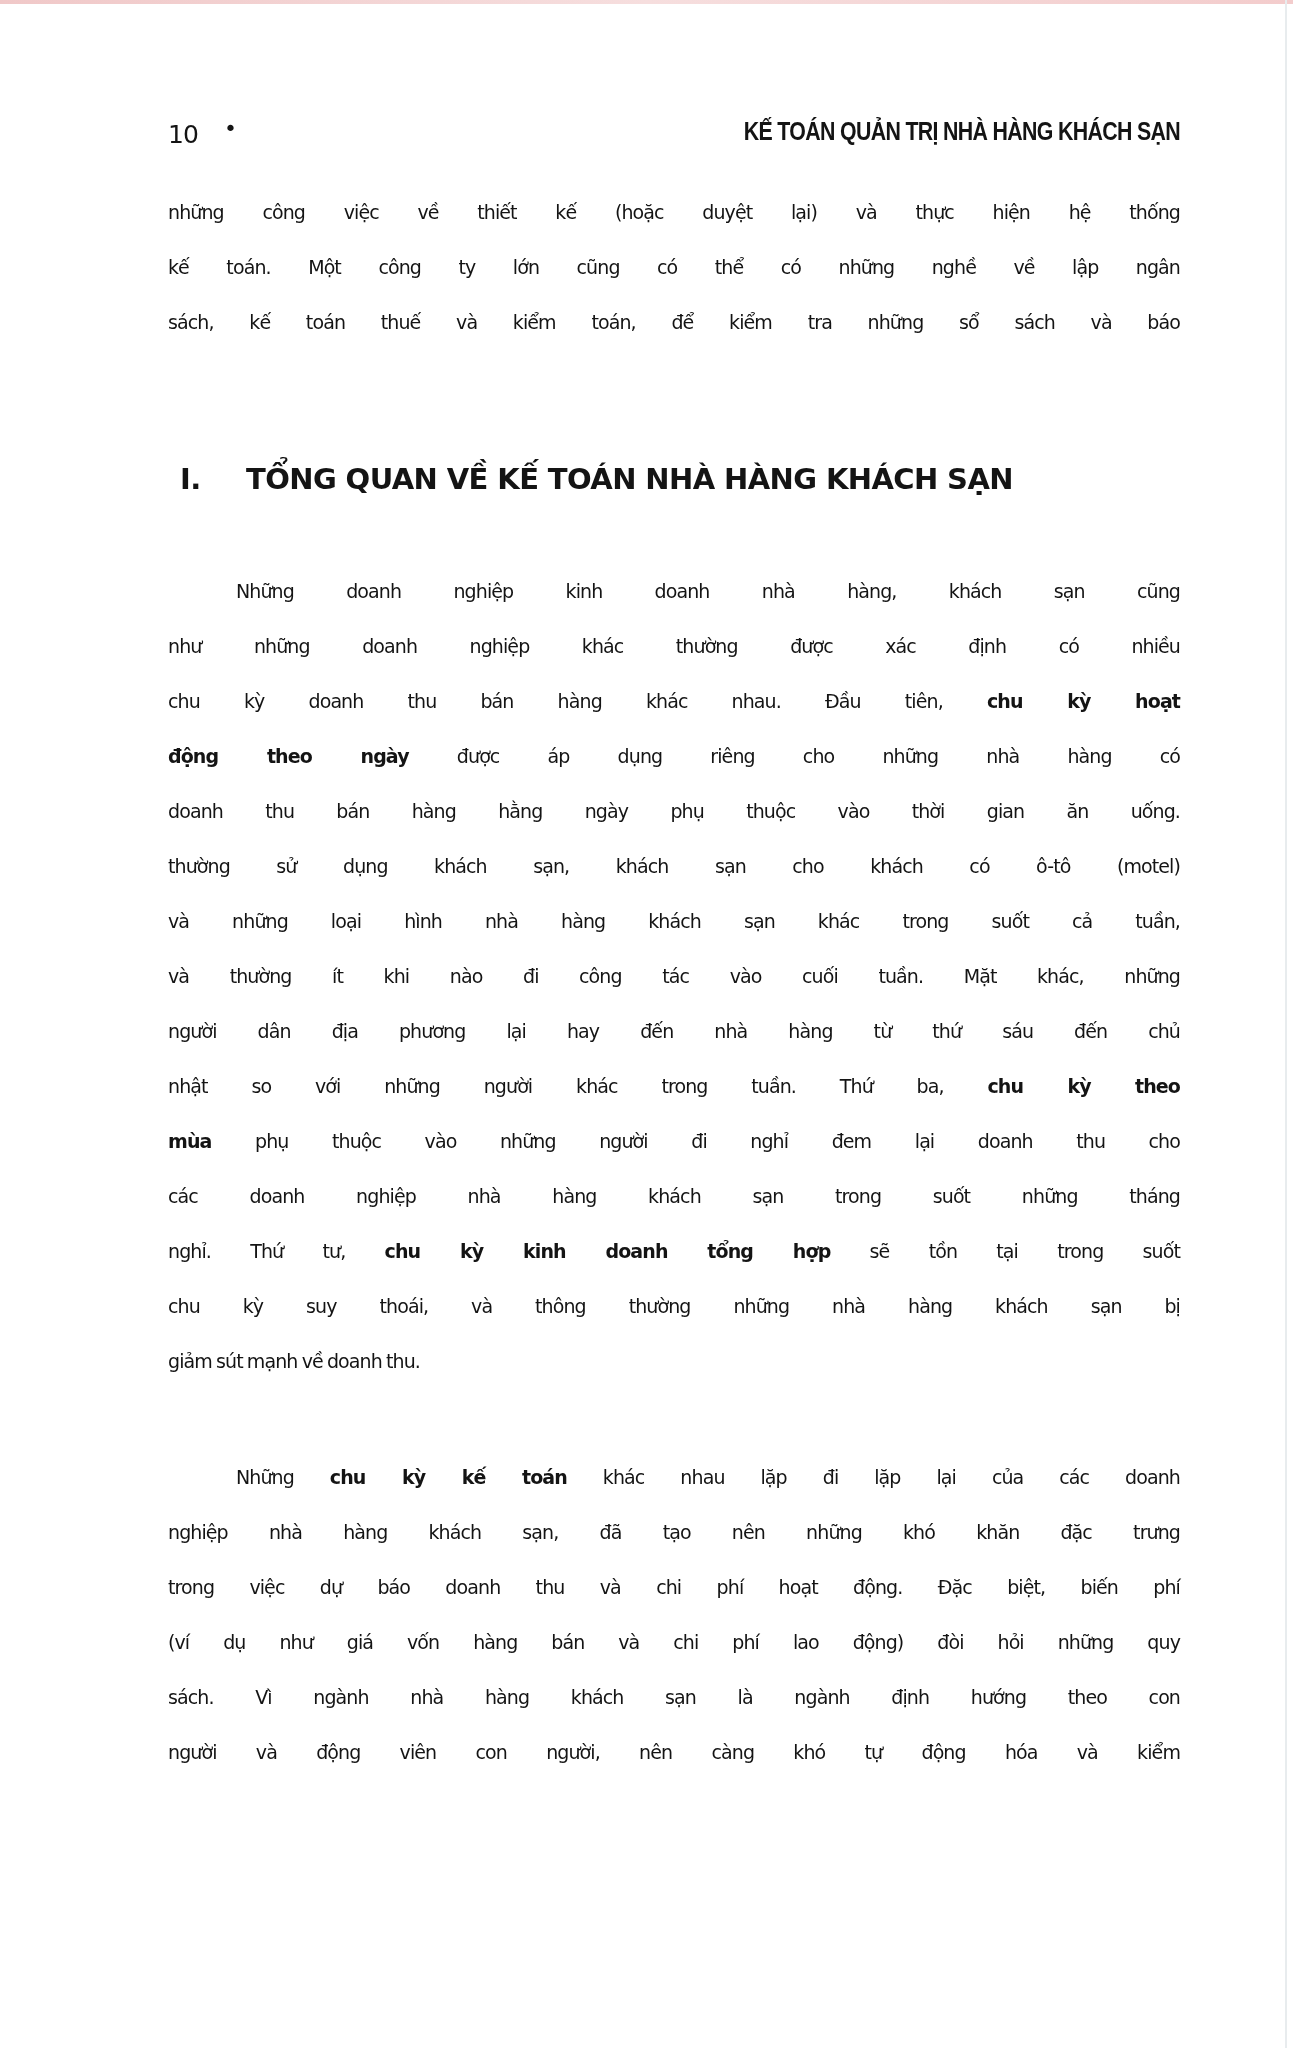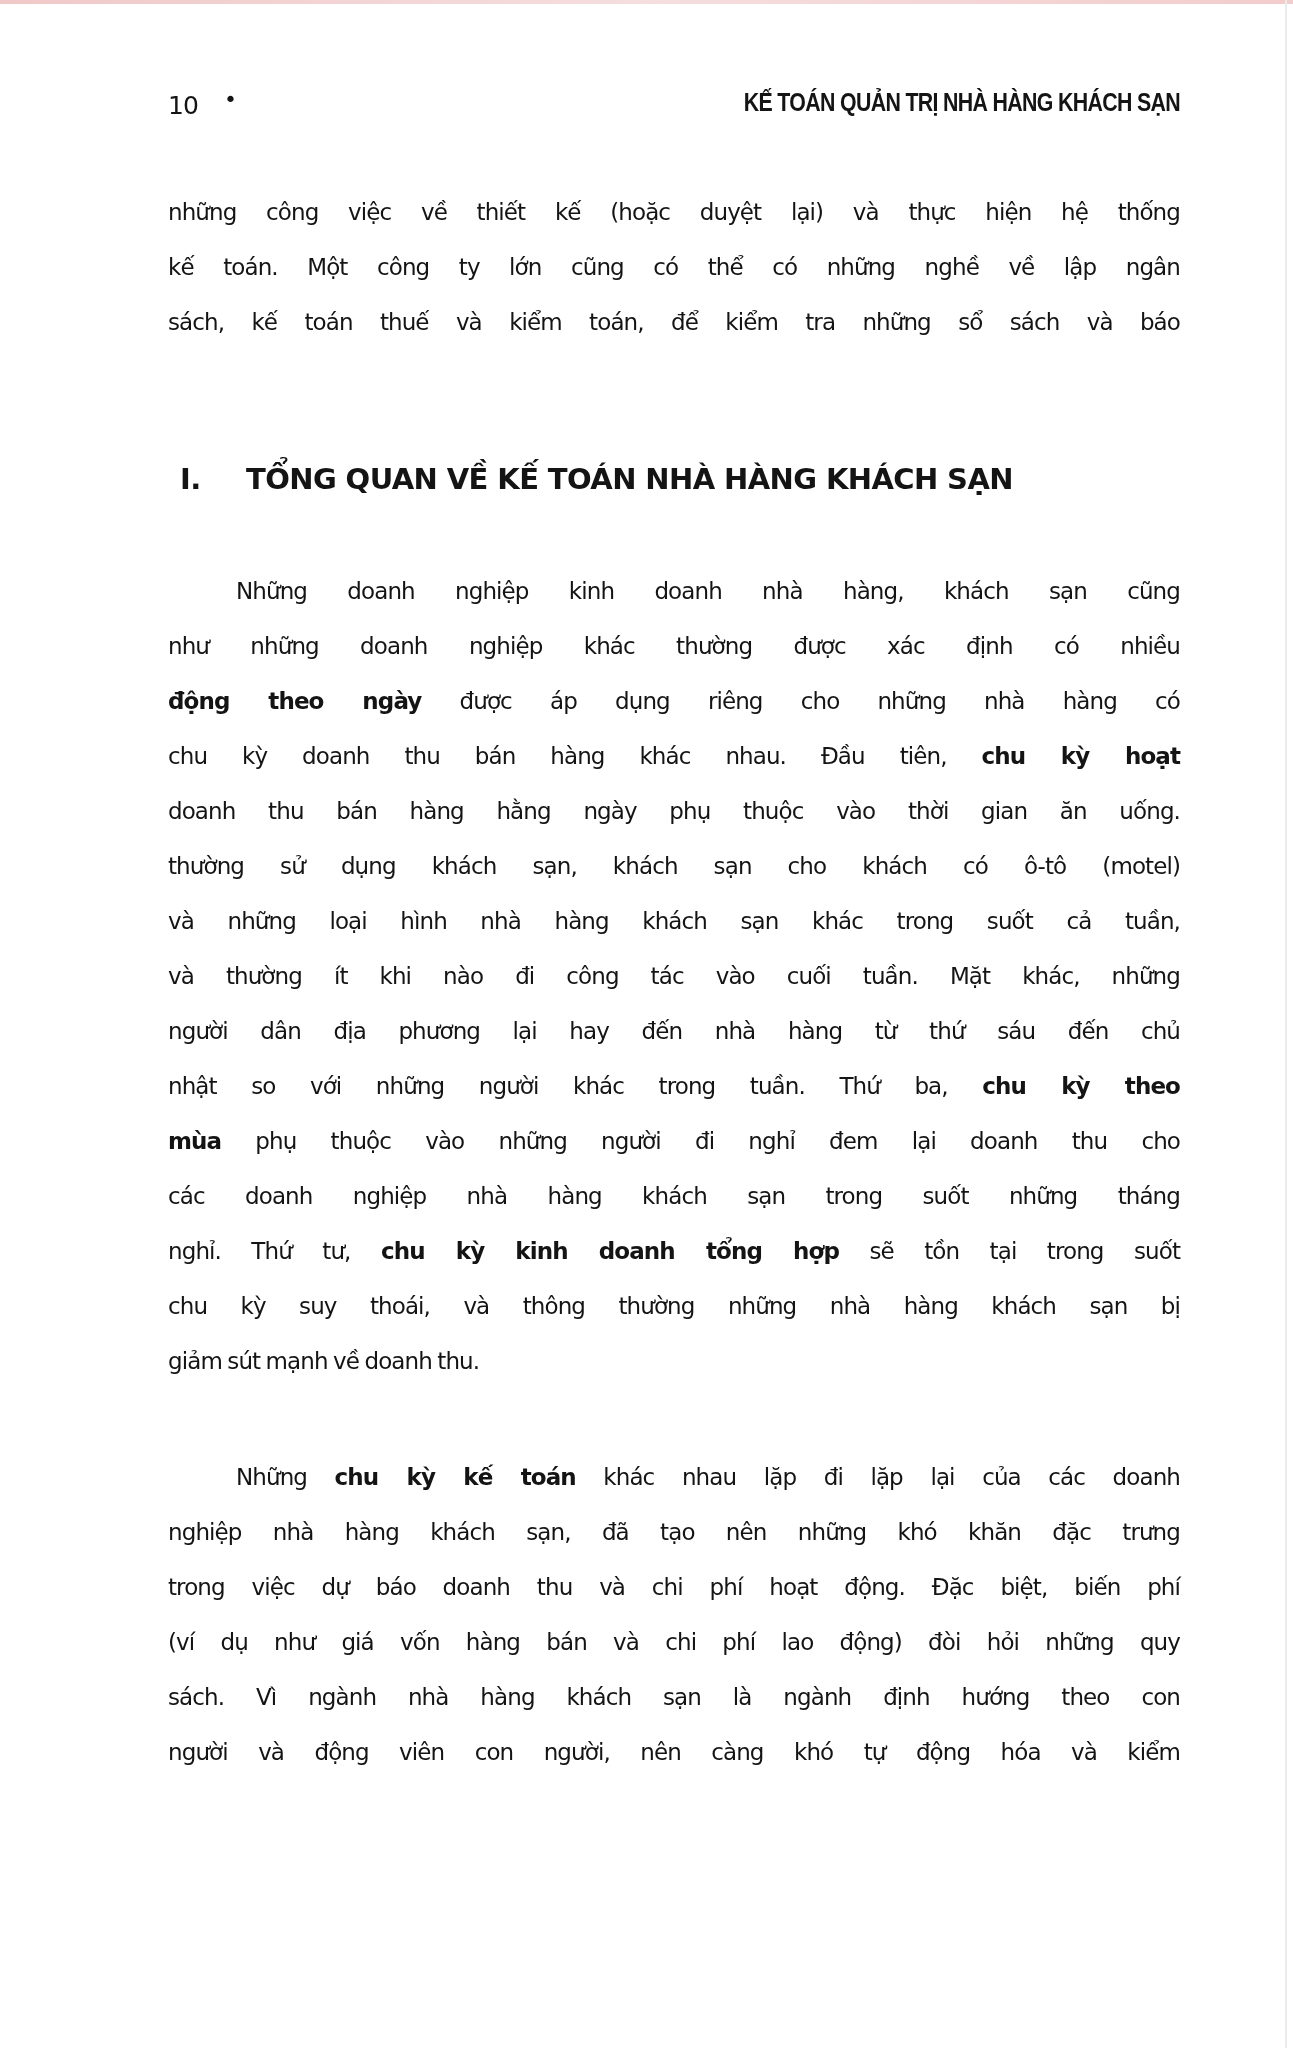--- a/index.html
+++ b/index.html
@@ -15,39 +15,39 @@
     background:linear-gradient(to right, #f0c8c8, #f6dede 50%, #f3cccc);
   }
   .right-edge {
     position:absolute; right:6px; top:0; width:2px; height:2048px;
     background:#e8ecee;
   }
   .page {
     position:absolute; left:168px; top:0; width:1012px;
   }
   .running-header {
-    position:absolute; top:87px; left:0; width:1012px; height:40px;
+    position:absolute; top:116px; left:0; width:1012px; height:40px;
   }
   .page-number {
     position:absolute; left:0; top:4px;
     font-size:25px; letter-spacing:-1px;
   }
   .page-bullet {
     position:absolute; left:56px; top:0px; font-size:22px;
   }
   .book-title {
     position:absolute; right:0; top:0;
     font-family:"Liberation Sans Narrow","Liberation Sans", sans-serif;
     font-weight:bold; font-size:26px; letter-spacing:-0.8px;
     transform:scaleX(0.82); transform-origin:right center;
     white-space:nowrap;
   }
   .para {
     position:absolute; left:0; width:1012px;
-    font-size:23px; line-height:55px;
+    font-size:19px; line-height:55px;
     text-align:justify; letter-spacing:-0.9px;
     word-spacing:-1px;
   }
   .para .ln { display:block; text-align:justify; text-align-last:justify; white-space:nowrap; }
   .para .ln.last { text-align-last:left; }
   .indent { padding-left:68px; }
   b { font-weight:bold; }
   .heading {
     position:absolute; left:12px; top:462px; width:1012px;
     font-weight:bold; font-size:29px; letter-spacing:-0.6px;
@@ -75,22 +75,22 @@
     <span class="ln">sách, kế toán thuế và kiểm toán, để kiểm tra những sổ sách và báo</span>
   </div>
 
   <div class="heading">
     <span class="num">I.</span><span>TỔNG QUAN VỀ KẾ TOÁN NHÀ HÀNG KHÁCH SẠN</span>
   </div>
 
   <div class="para" style="top:564px;">
     <span class="ln indent"><span>Những doanh nghiệp kinh doanh nhà hàng, khách sạn cũng</span></span>
     <span class="ln"><span>như những doanh nghiệp khác thường được xác định có nhiều</span></span>
+    <span class="ln"><span>chu kỳ doanh thu bán hàng khác nhau. Đầu tiên, </span><b>chu kỳ hoạt</b></span>
     <span class="ln"><b>động theo ngày</b><span> được áp dụng riêng cho những nhà hàng có</span></span>
-    <span class="ln"><span>chu kỳ doanh thu bán hàng khác nhau. Đầu tiên, </span><b>chu kỳ hoạt</b></span>
     <span class="ln"><span>doanh thu bán hàng hằng ngày phụ thuộc vào thời gian ăn uống.</span></span>
     <span class="ln"><span>thường sử dụng khách sạn, khách sạn cho khách có ô-tô (motel)</span></span>
     <span class="ln"><span>và những loại hình nhà hàng khách sạn khác trong suốt cả tuần,</span></span>
     <span class="ln"><span>và thường ít khi nào đi công tác vào cuối tuần. Mặt khác, những</span></span>
     <span class="ln"><span>người dân địa phương lại hay đến nhà hàng từ thứ sáu đến chủ</span></span>
     <span class="ln"><span>nhật so với những người khác trong tuần. Thứ ba, </span><b>chu kỳ theo</b></span>
     <span class="ln"><b>mùa</b><span> phụ thuộc vào những người đi nghỉ đem lại doanh thu cho</span></span>
     <span class="ln"><span>các doanh nghiệp nhà hàng khách sạn trong suốt những tháng</span></span>
     <span class="ln"><span>nghỉ. Thứ tư, </span><b>chu kỳ kinh doanh tổng hợp</b><span> sẽ tồn tại trong suốt</span></span>
     <span class="ln"><span>chu kỳ suy thoái, và thông thường những nhà hàng khách sạn bị</span></span>

